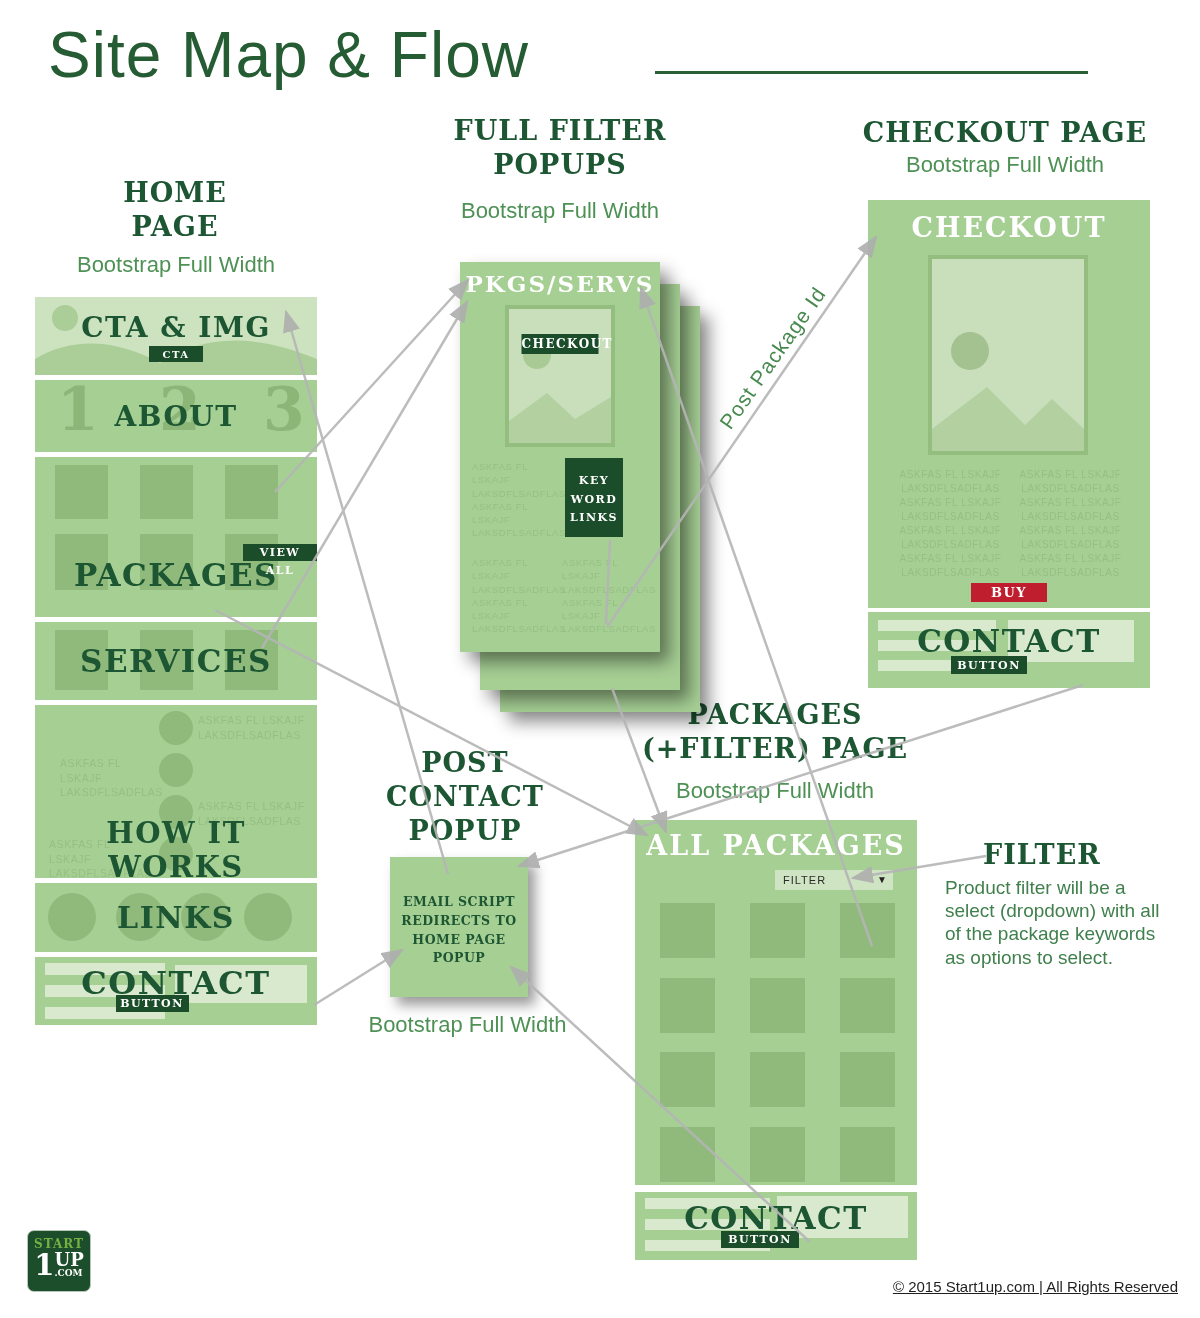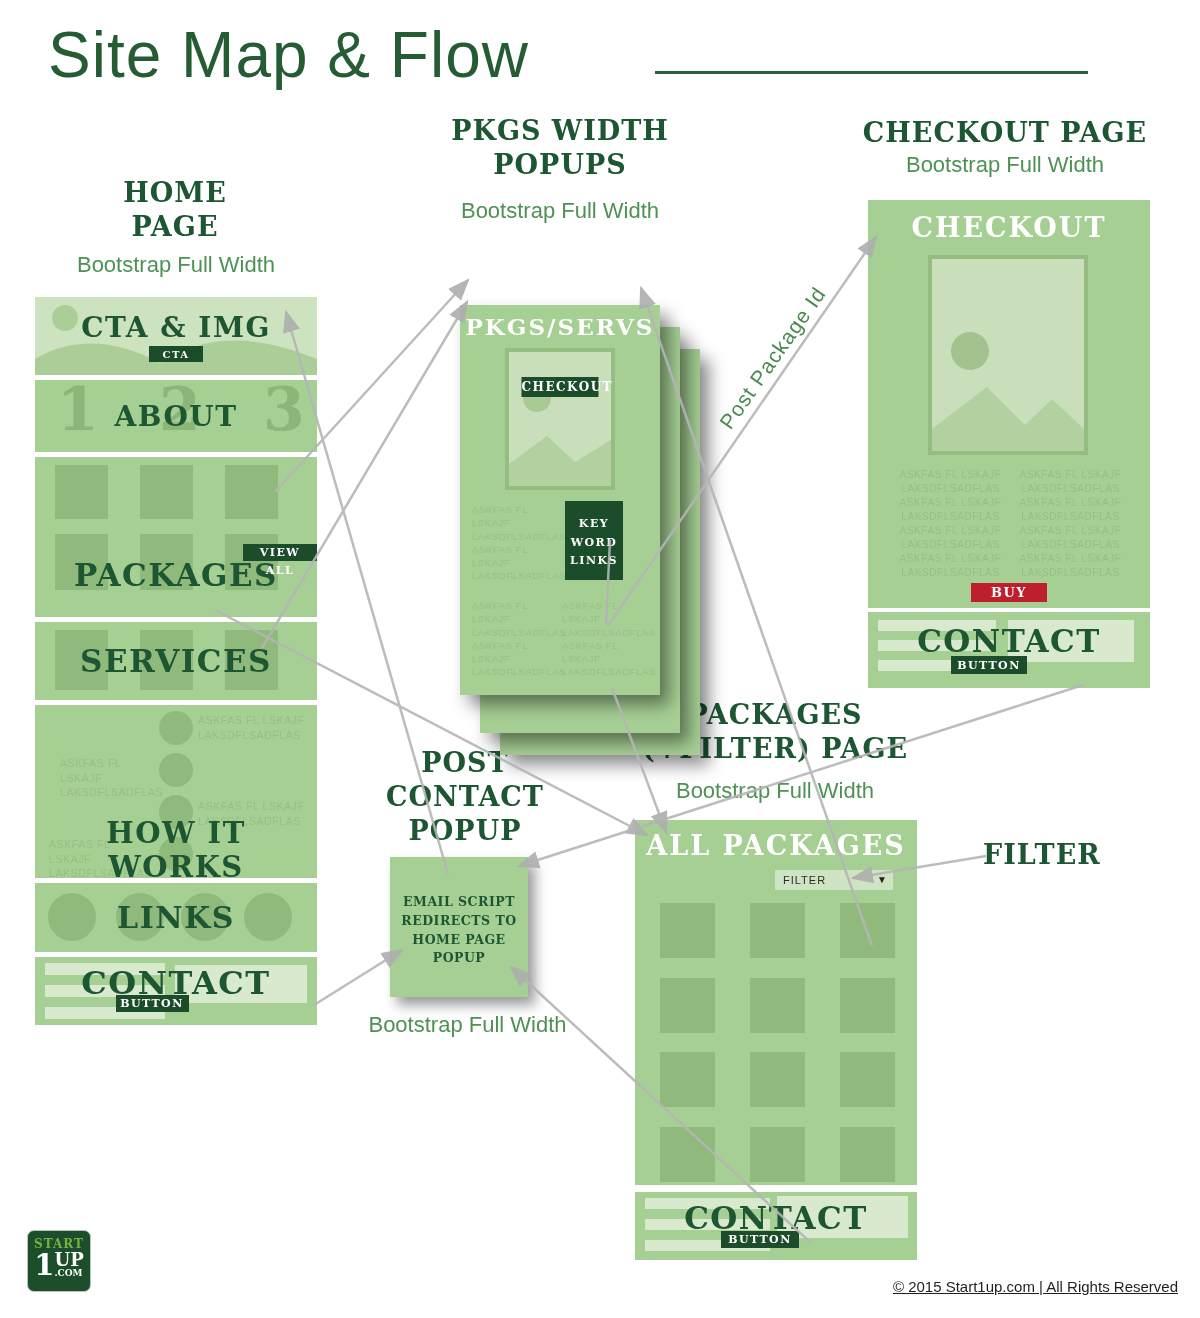--- a/index.html
+++ b/index.html
@@ -21,21 +21,21 @@
   .btn{background:#1b4d2a;color:#fff;font-family:"DejaVu Serif","Liberation Serif",serif;
        font-weight:bold;text-align:center;letter-spacing:1.5px;position:relative;z-index:2;}
   .sq{position:absolute;background:#90ba7c;z-index:1;}
   .circ{position:absolute;background:#90ba7c;border-radius:50%;z-index:1;}
   .bar{position:absolute;background:#d9e9cd;z-index:1;}
   .ph{color:#97bf84;font-size:10.5px;letter-spacing:0.6px;line-height:1.4;position:absolute;z-index:1;}
   .deco{position:absolute;left:0;top:0;width:100%;height:100%;z-index:0;}
   .white-title{font-family:"DejaVu Serif","Liberation Serif",serif;font-weight:bold;color:#fff;
                letter-spacing:2px;text-align:center;position:absolute;left:0;width:100%;z-index:2;}
   .imgbox{position:absolute;background:#c9dfbc;border:4px solid #94bd80;box-sizing:border-box;z-index:1;}
-  .popup-card{position:absolute;width:200px;background:#a6cf94;box-shadow:9px 10px 16px rgba(0,0,0,0.45);margin-top:43px;}
+  .popup-card{position:absolute;width:200px;background:#a6cf94;box-shadow:9px 10px 16px rgba(0,0,0,0.45);}
   .note{position:absolute;font-weight:300;color:#41804d;font-size:19px;line-height:1.22;z-index:2;}
   #lines{position:absolute;left:0;top:0;width:1200px;height:1318px;z-index:20;pointer-events:none;}
   .rot-label{position:absolute;left:688px;top:278px;width:170px;height:160px;display:flex;
              align-items:center;justify-content:center;z-index:21;}
   .rot-label span{transform:rotate(-55deg);font-weight:300;color:#47894f;font-size:21px;
                   letter-spacing:1px;white-space:nowrap;}
   .logo{position:absolute;left:27px;top:1230px;width:64px;height:62px;background:#1d4e2b;
         border-radius:7px;border:1px solid #b9c6ba;box-sizing:border-box;text-align:center;
         font-family:"DejaVu Serif","Liberation Serif",serif;font-weight:bold;z-index:3;}
   .copyright{position:absolute;left:760px;top:1278px;width:418px;text-align:right;font-size:15px;
@@ -116,21 +116,21 @@
     <div class="sec" style="top:662px;height:68px;">
       <div class="bar" style="left:10px;top:6px;width:120px;height:12px;"></div>
       <div class="bar" style="left:10px;top:28px;width:120px;height:12px;"></div>
       <div class="bar" style="left:10px;top:50px;width:120px;height:12px;"></div>
       <div class="bar" style="left:140px;top:8px;width:132px;height:38px;"></div>
       <div class="sec-title" style="font-size:32px;">CONTACT</div>
       <div class="btn abs" style="right:24px;bottom:7px;width:73px;height:17px;font-size:11px;line-height:18px;">BUTTON</div>
     </div>
   </div>
 
-  <div class="heading pre" style="left:430px;top:114px;width:260px;">PKGS WIDTH
+  <div class="heading pre" style="left:430px;top:114px;width:260px;">FULL FILTER
 POPUPS</div>
   <div class="subheading" style="left:430px;top:198px;width:260px;">Bootstrap Full Width</div>
 
   <div class="popup-card" style="left:500px;top:306px;height:406px;z-index:3;">
     <div class="btn abs" style="left:50%;transform:translateX(-50%);bottom:9px;width:77px;height:20px;font-size:12px;line-height:21px;">CHECKOUT</div>
   </div>
 
   <div class="popup-card" style="left:480px;top:284px;height:406px;z-index:4;">
     <div class="btn abs" style="left:50%;transform:translateX(-50%);bottom:15px;width:77px;height:20px;font-size:12px;line-height:21px;">CHECKOUT</div>
   </div>
@@ -238,20 +238,24 @@
   <div class="sec" style="left:635px;top:1192px;height:68px;z-index:3;">
     <div class="bar" style="left:10px;top:6px;width:125px;height:11px;"></div>
     <div class="bar" style="left:10px;top:27px;width:125px;height:11px;"></div>
     <div class="bar" style="left:10px;top:48px;width:125px;height:11px;"></div>
     <div class="bar" style="left:142px;top:4px;width:131px;height:42px;"></div>
     <div class="sec-title" style="font-size:31px;">CONTACT</div>
     <div class="btn abs" style="right:16px;bottom:5px;width:78px;height:17px;font-size:11px;line-height:18px;">BUTTON</div>
   </div>
 
   <div class="heading" style="left:983px;top:838px;width:120px;text-align:left;font-size:27px;">FILTER</div>
+  <div class="note pre" style="left:945px;top:876px;width:250px;">Product filter will be a
+select (dropdown) with all
+of the package keywords
+as options to select.</div>
 
   <div class="rot-label">
     <span>Post Package Id</span>
   </div>
 
   <svg id="lines">
     <defs>
       <marker id="arrow" markerWidth="10" markerHeight="8" refX="8" refY="3.5" orient="auto">
         <path d="M0,0 L9,3.5 L0,7 Z" fill="#aeaeae"></path>
       </marker>

